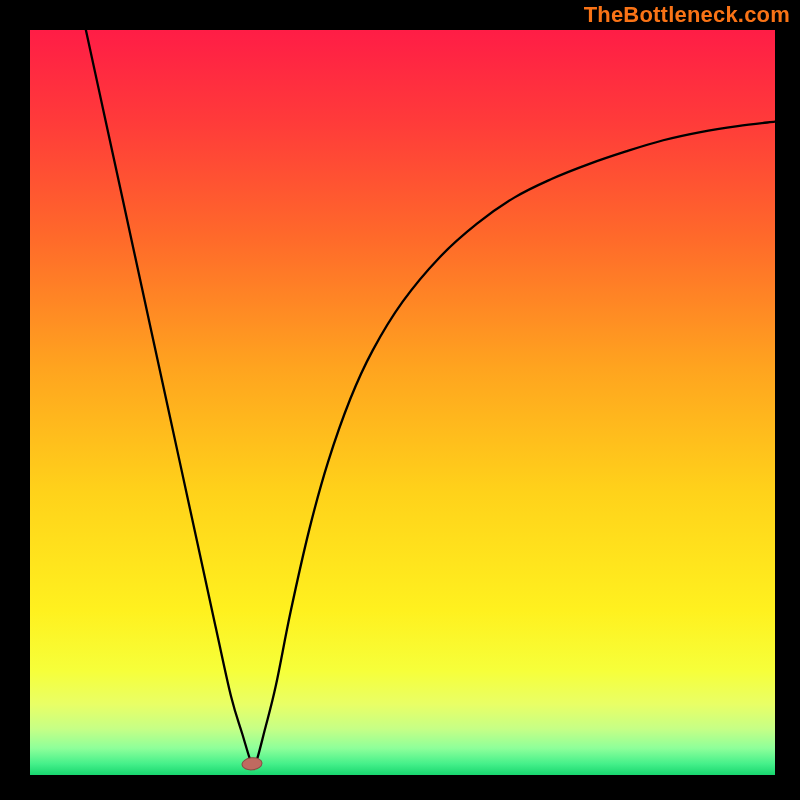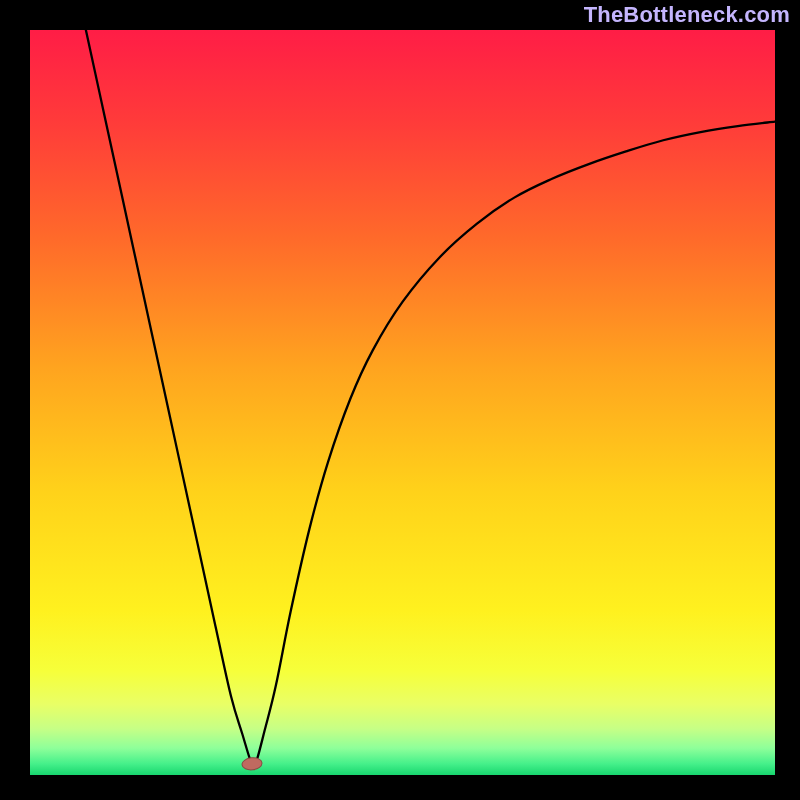--- a/index.html
+++ b/index.html
@@ -13,21 +13,21 @@
   .frame {
     position: relative;
     width: 800px;
     height: 800px;
     background: #000;
   }
   .watermark {
     position: absolute;
     top: 2px;
     right: 10px;
-    color: #c4b5fd;
+    color: #f97316;
     font-family: Arial, Helvetica, sans-serif;
     font-size: 22px;
     font-weight: 600;
     letter-spacing: 0.2px;
     z-index: 10;
   }
   .plot {
     position: absolute;
     background: #000;
   }

